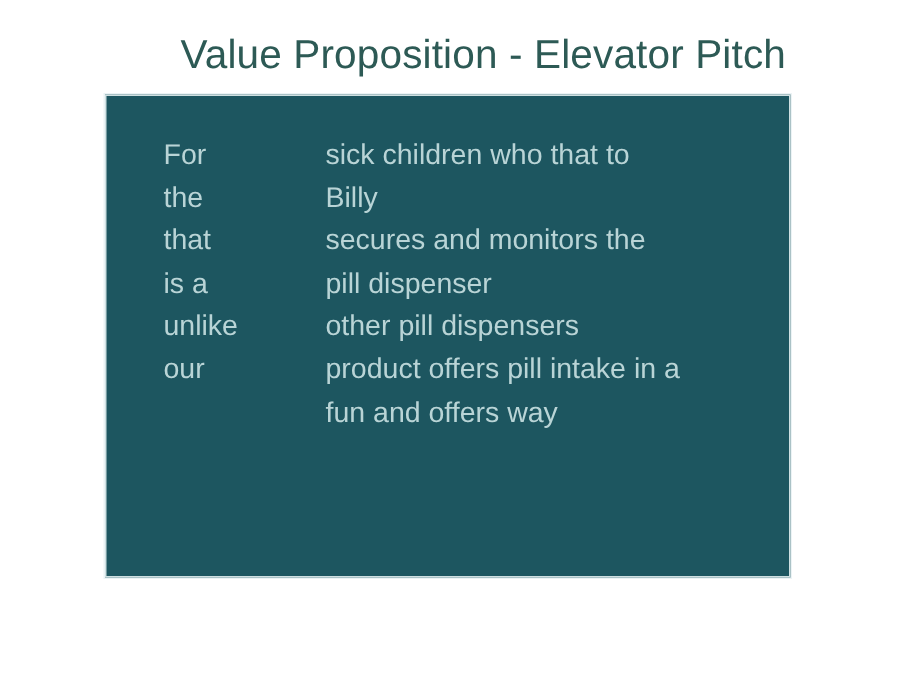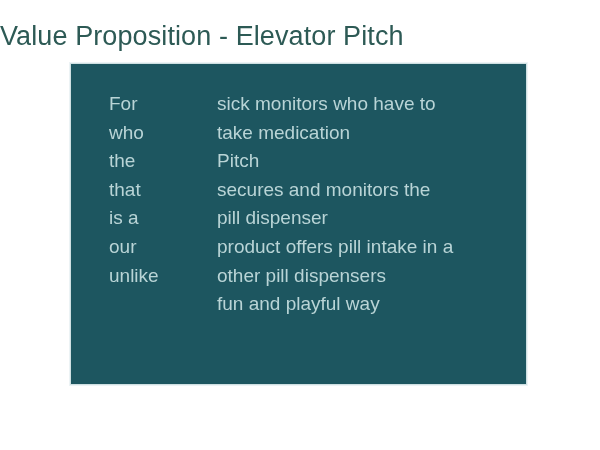--- a/index.html
+++ b/index.html
@@ -19,21 +19,21 @@
     position: absolute;
     inset: 0;
     background: #ffffff;
   }
 
   .slide-title {
     position: absolute;
     left: 0;
     top: 20px;
     width: 524px;
-    text-align: left;
+    text-align: right;
     font-family: "Liberation Sans", sans-serif;
     font-size: 27px;
     font-weight: 400;
     letter-spacing: 0.1px;
     color: #2d5a55;
     line-height: 32px;
     white-space: nowrap;
   }
 
   .content-box {
@@ -87,47 +87,43 @@
 
 <div class="slide">
 
   <div class="slide-title">Value Proposition - Elevator Pitch</div>
 
   <div class="content-box">
     <table class="pitch-table">
       <tbody>
         <tr class="pitch-row">
           <td class="pitch-label">For</td>
-          <td class="pitch-value">sick monitors who have to</td>
-        </tr>
-        <tr class="pitch-row">
-          <td class="pitch-label">who</td>
-          <td class="pitch-value">take medication</td>
+          <td class="pitch-value">sick children who that to</td>
         </tr>
         <tr class="pitch-row">
           <td class="pitch-label">the</td>
-          <td class="pitch-value">Pitch</td>
+          <td class="pitch-value">Billy</td>
         </tr>
         <tr class="pitch-row">
           <td class="pitch-label">that</td>
           <td class="pitch-value">secures and monitors the</td>
         </tr>
         <tr class="pitch-row">
           <td class="pitch-label">is a</td>
           <td class="pitch-value">pill dispenser</td>
         </tr>
         <tr class="pitch-row">
+          <td class="pitch-label">unlike</td>
+          <td class="pitch-value">other pill dispensers</td>
+        </tr>
+        <tr class="pitch-row">
           <td class="pitch-label">our</td>
           <td class="pitch-value">product offers pill intake in a</td>
         </tr>
         <tr class="pitch-row">
-          <td class="pitch-label">unlike</td>
-          <td class="pitch-value">other pill dispensers</td>
-        </tr>
-        <tr class="pitch-row">
           <td class="pitch-label"></td>
-          <td class="pitch-value">fun and playful way</td>
+          <td class="pitch-value">fun and offers way</td>
         </tr>
       </tbody>
     </table>
   </div>
 
 </div>
 
 </body></html>

